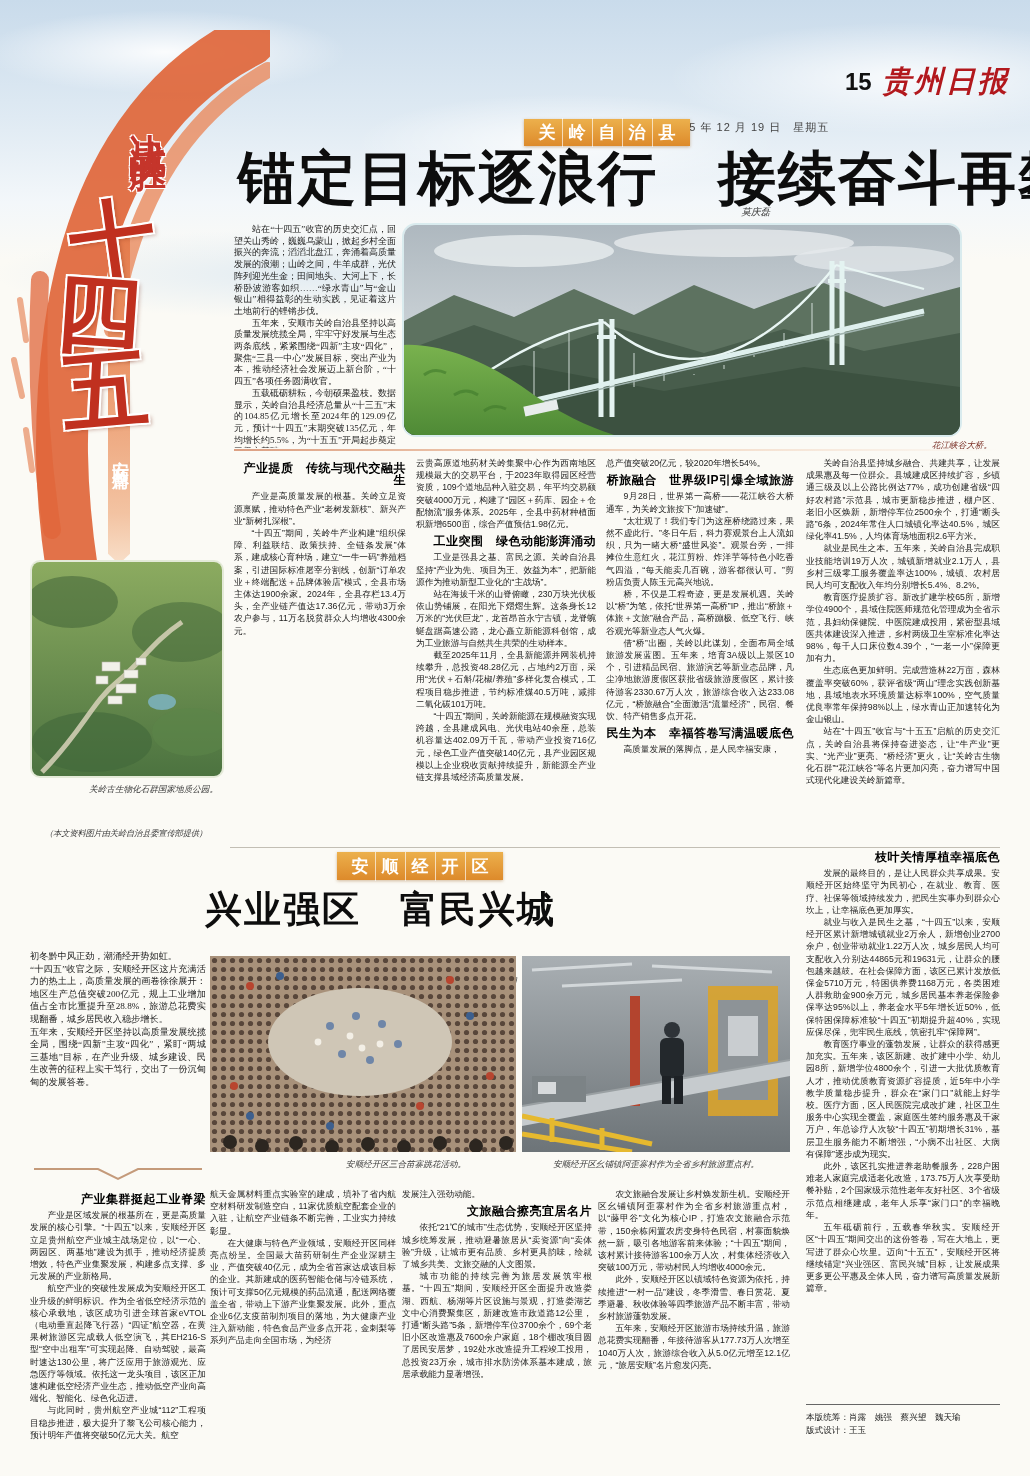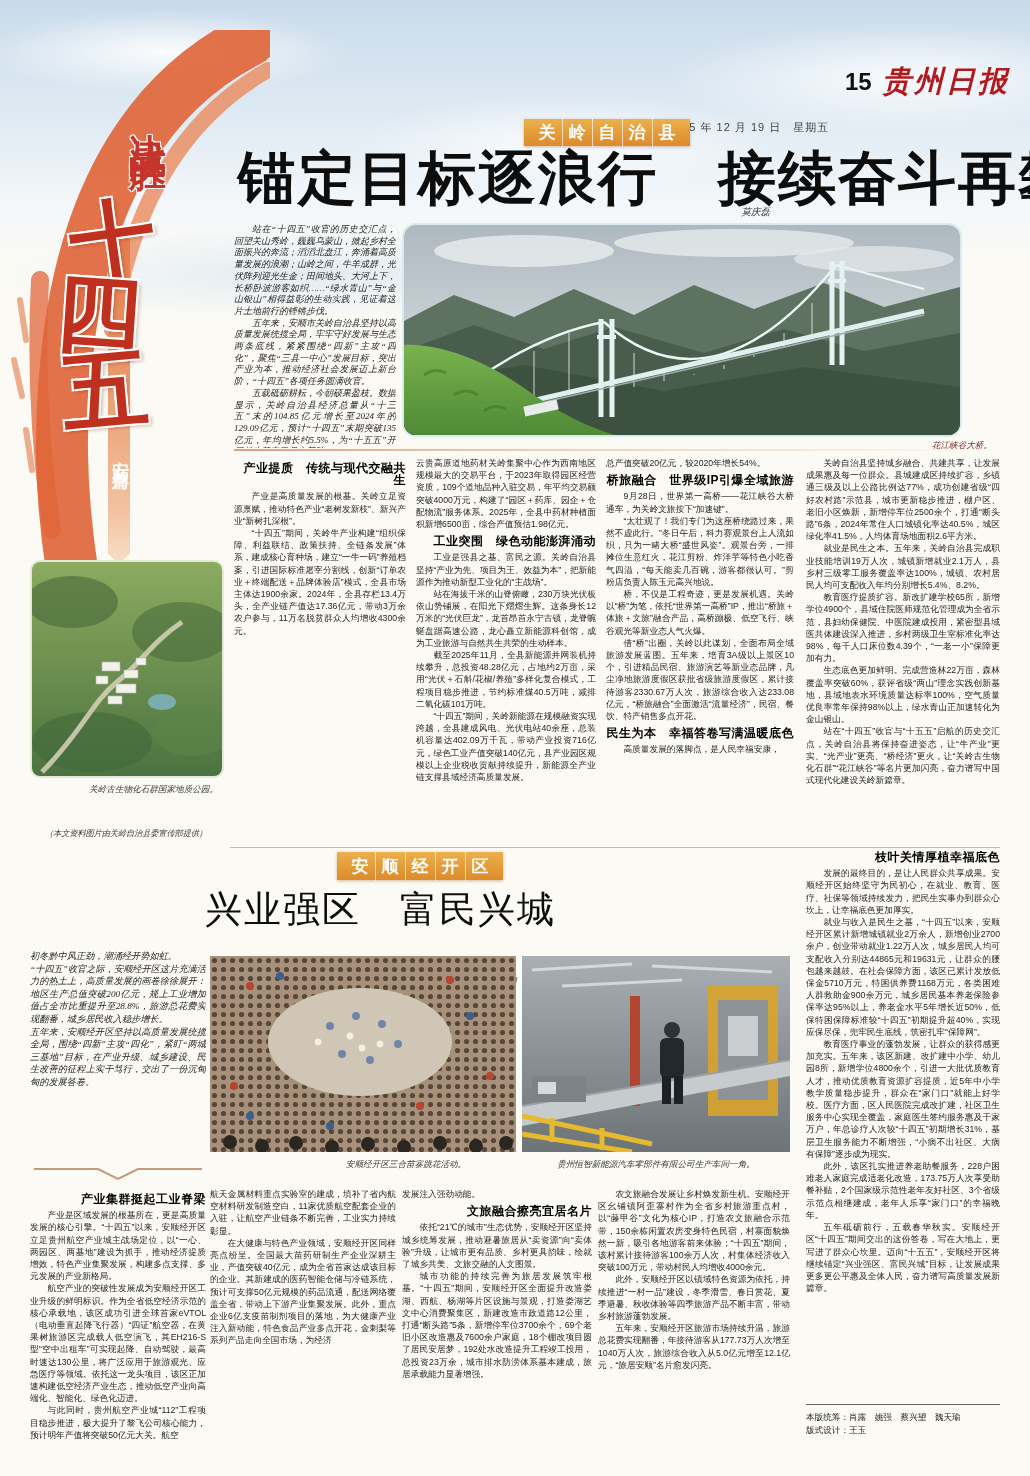--- a/index.html
+++ b/index.html
@@ -39,21 +39,21 @@
 
   
   .badge { display:flex; align-items:center; justify-content:center;
     background:linear-gradient(#ecb04c, #dd8a2b); box-shadow:0 1px 3px rgba(150,90,20,.4); }
   .badge span { color:#fff; font-weight:bold; padding:3px 6px; }
   .badge span + span { border-left:1px solid rgba(255,255,255,.65); }
   .badge1 { left:524px; top:119px; width:166px; height:27px; font-size:17px; }
   .badge2 { left:337px; top:852px; width:166px; height:28px; font-size:17px; }
   .headline1 { left:238px; top:140px; width:762px; text-align:center; font-size:58px; font-weight:700;
     color:#0d0d0d; letter-spacing:2px; white-space:nowrap; }
-  .headline2 { left:205px; top:885px; width:340px; text-align:left; font-size:37px; font-weight:400;
+  .headline2 { left:205px; top:885px; width:340px; text-align:left; font-size:37px; font-weight:700;
     color:#0d0d0d; letter-spacing:2px; white-space:nowrap; }
   .byline { font-family:"Liberation Serif", serif; font-style:italic; font-size:9.5px; color:#333; text-align:right; }
   .byline1 { left:430px; top:206px; width:340px; }
   .byline2 { left:205px; top:976px; width:340px; }
 
   
   .photo { overflow:hidden; }
   .photo svg { display:block; }
   .bridge { left:402px; top:223px; width:560px; height:214px; border-radius:14px; border:2px solid #d9ebee; }
   .aerial { left:30px; top:560px; width:194px; height:218px; border-radius:10px; border:2px solid #e4ead8; }
@@ -67,21 +67,21 @@
   .cap-festival { left:296px; top:1159px; width:220px; text-align:center; }
   .cap-factory { left:518px; top:1159px; width:276px; text-align:center; }
 
   
   .div1 { left:234px; top:449px; width:766px; height:2px;
     background:linear-gradient(90deg,#dca083,#f0cdb4 40%,rgba(240,205,180,0)); }
   .div2 { left:230px; top:847px; width:770px; height:1px; background:#c2beb4; }
   .div-credits { left:806px; top:1404px; width:194px; height:1px; background:#666; }
 
   
-  .kai { font-family:"Liberation Serif", serif; font-style:italic; color:#222; }
+  .kai { font-family:"Liberation Serif", serif; color:#222; }
   .intro-col { left:234px; top:224px; width:162px; height:224px; font-size:9px; line-height:11.7px;
     text-align:justify; overflow:hidden; }
   .intro-col p, .col p { text-indent:2em; }
   .col { font-size:8.7px; line-height:12.2px; color:#1d1d1d; text-align:justify; overflow:hidden; }
   .col .subhead { font-size:12px; font-weight:bold; text-align:right; text-indent:0;
     margin:5px 0 4px; color:#000; letter-spacing:0.5px; }
   .tcol1 { left:234px; top:457px; width:172px; height:388px; }
   .tcol2 { left:416px; top:457px; width:180px; height:388px; }
   .tcol3 { left:606px; top:457px; width:188px; height:388px; }
   .tcol4 { left:806px; top:457px; width:194px; height:388px; }
@@ -366,21 +366,21 @@
       <g stroke="#e6b92f" stroke-width="5">
         <line x1="0" y1="160" x2="130" y2="188"></line>
           <line x1="0" y1="178" x2="110" y2="196"></line>
         <line x1="30" y1="162" x2="30" y2="186"></line>
           <line x1="80" y1="172" x2="80" y2="194"></line>
       </g>
       <rect x="10" y="120" width="54" height="26" fill="#7c8386"></rect>
       <rect x="16" y="126" width="18" height="12" fill="#d7dadc"></rect>
     </svg>
   </div>
-  <div class="abs caption cap-factory">贵州恒智新能源汽车零部件有限公司生产车间一角。</div>
+  <div class="abs caption cap-factory">安顺经开区幺铺镇阿歪寨村作为全省乡村旅游重点村。</div>
 
   <div class="abs col bcol2">
     <p style="text-indent:0;">航天金属材料重点实验室的建成，填补了省内航空材料研发制造空白，11家优质航空配套企业的入驻，让航空产业链条不断完善，工业实力持续彰显。</p>
     <p>在大健康与特色产业领域，安顺经开区同样亮点纷呈。全国最大苗药研制生产企业深耕主业，产值突破40亿元，成为全省首家达成该目标的企业。其新建成的医药智能仓储与冷链系统，预计可支撑50亿元规模的药品流通，配送网络覆盖全省，带动上下游产业集聚发展。此外，重点企业6亿支疫苗制剂项目的落地，为大健康产业注入新动能，特色食品产业多点开花，金刺梨等系列产品走向全国市场，为经济</p>
   </div>
   <div class="abs col bcol3">
     <p style="text-indent:0;">发展注入强劲动能。</p>
     <div class="subhead">文旅融合擦亮宜居名片</div>
     <p>依托“21℃的城市”生态优势，安顺经开区坚持城乡统筹发展，推动避暑旅居从“卖资源”向“卖体验”升级，让城市更有品质、乡村更具韵味，绘就了城乡共美、文旅交融的人文图景。</p>
     <p>城市功能的持续完善为旅居发展筑牢根基。“十四五”期间，安顺经开区全面提升改造娄湖、西航、杨湖等片区设施与景观，打造娄湖艺文中心消费聚集区，新建改造市政道路12公里，打通“断头路”5条，新增停车位3700余个，69个老旧小区改造惠及7600余户家庭，18个棚改项目圆了居民安居梦，192处水改造提升工程竣工投用，总投资23万余，城市排水防涝体系基本建成，旅居承载能力显著增强。</p>

